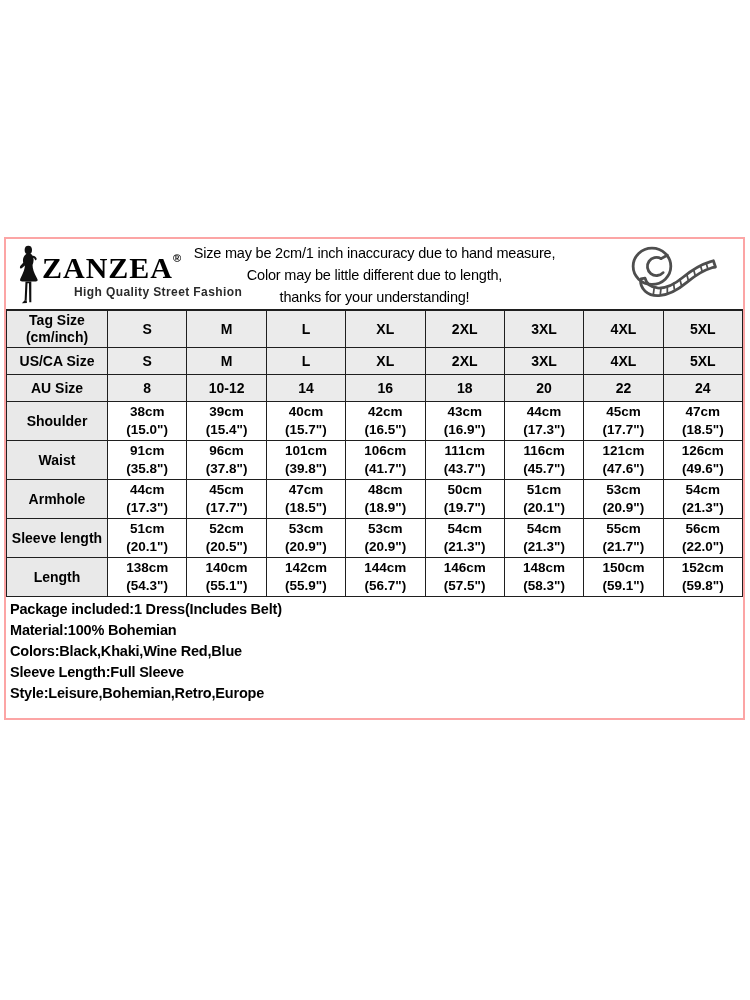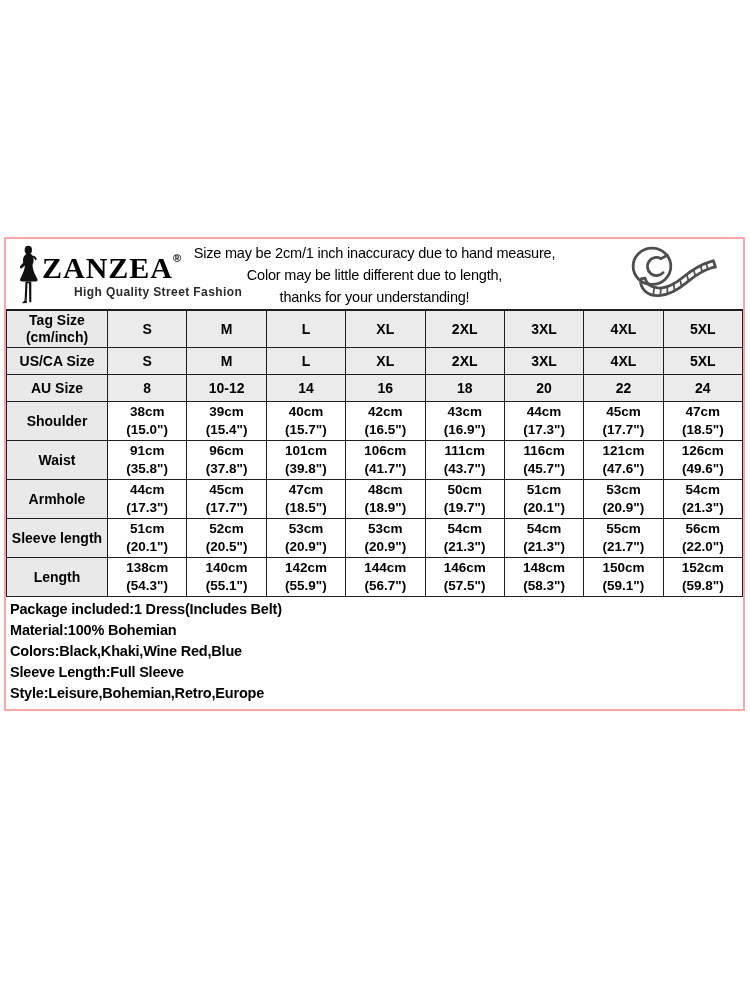--- a/index.html
+++ b/index.html
@@ -94,21 +94,21 @@
   .size-table th.row-label { background: #e9e9e9; font-size: 14px; }
   .size-table td { font-size: 14px; background: #fff; }
   .size-table td.shaded { background: #ebebeb; }
   tr.r-tag    { height: 36px; }
   tr.r-tag th { line-height: 17px; }
   tr.r-size   { height: 27px; }
   tr.r-measure{ height: 38px; }
   tr.r-measure td { font-size: 13.5px; line-height: 18px; }
   
   .details {
-    padding: 2px 4px 5px 4px;
+    padding: 2px 4px 14px 4px;
     background: #fff;
   }
   .detail-line {
     font-weight: bold;
     font-size: 14.5px;
     line-height: 21px;
     letter-spacing: -0.2px;
     white-space: nowrap;
   }
 </style>

